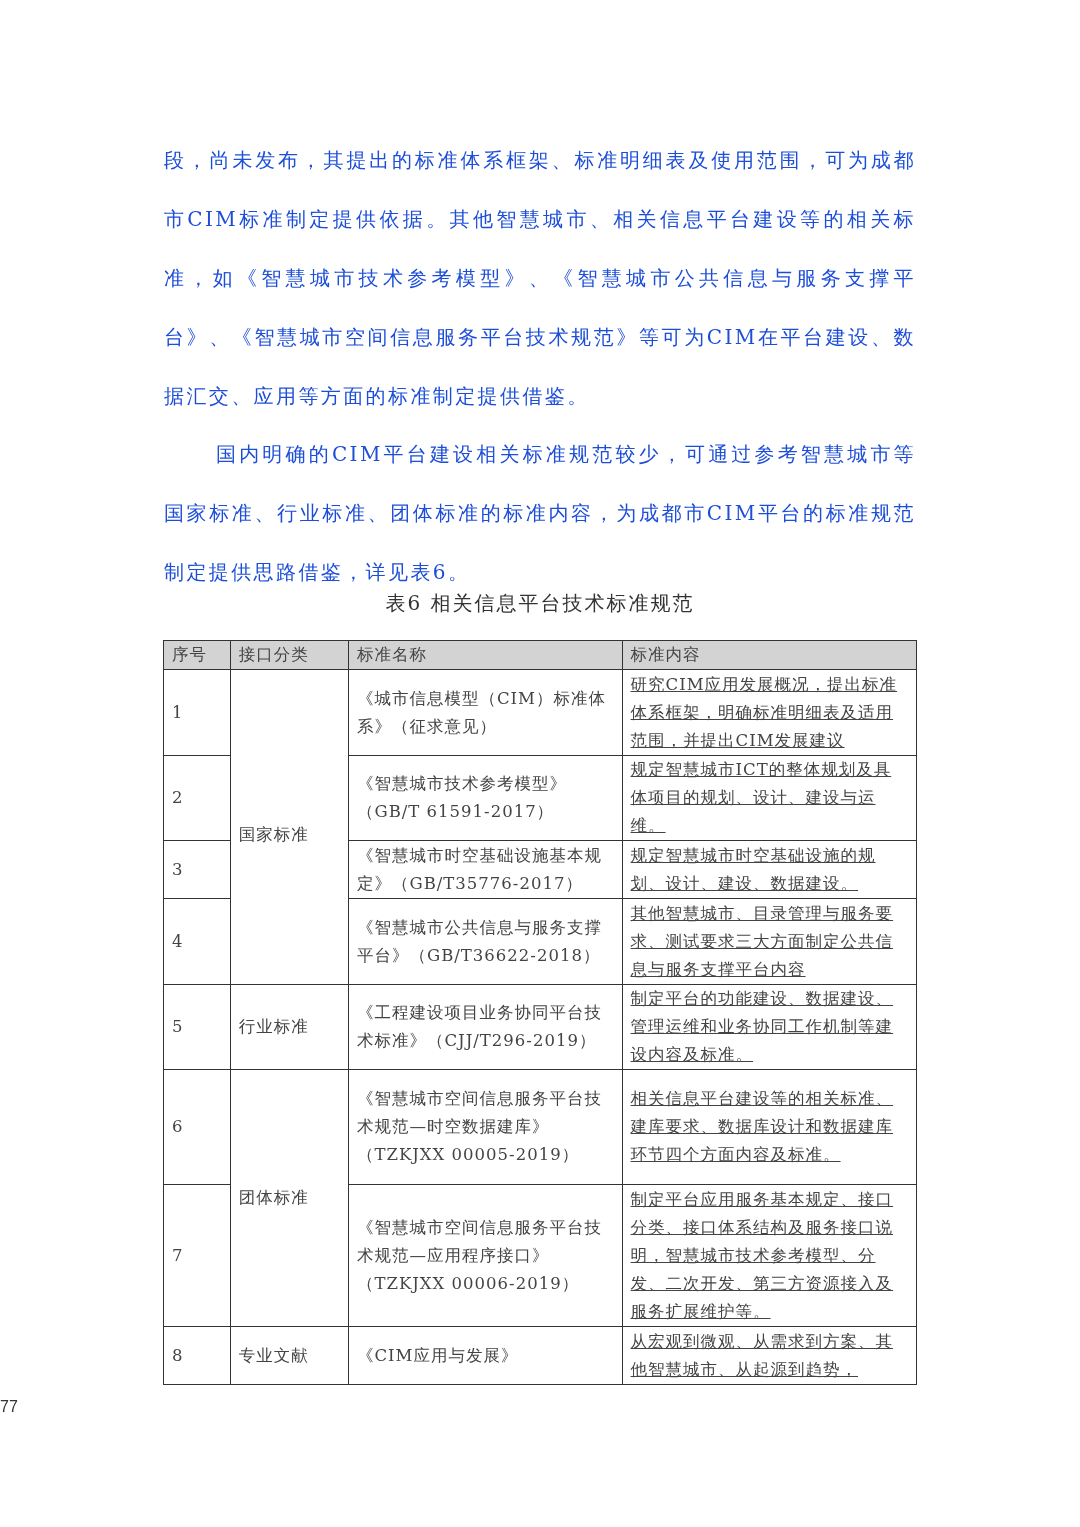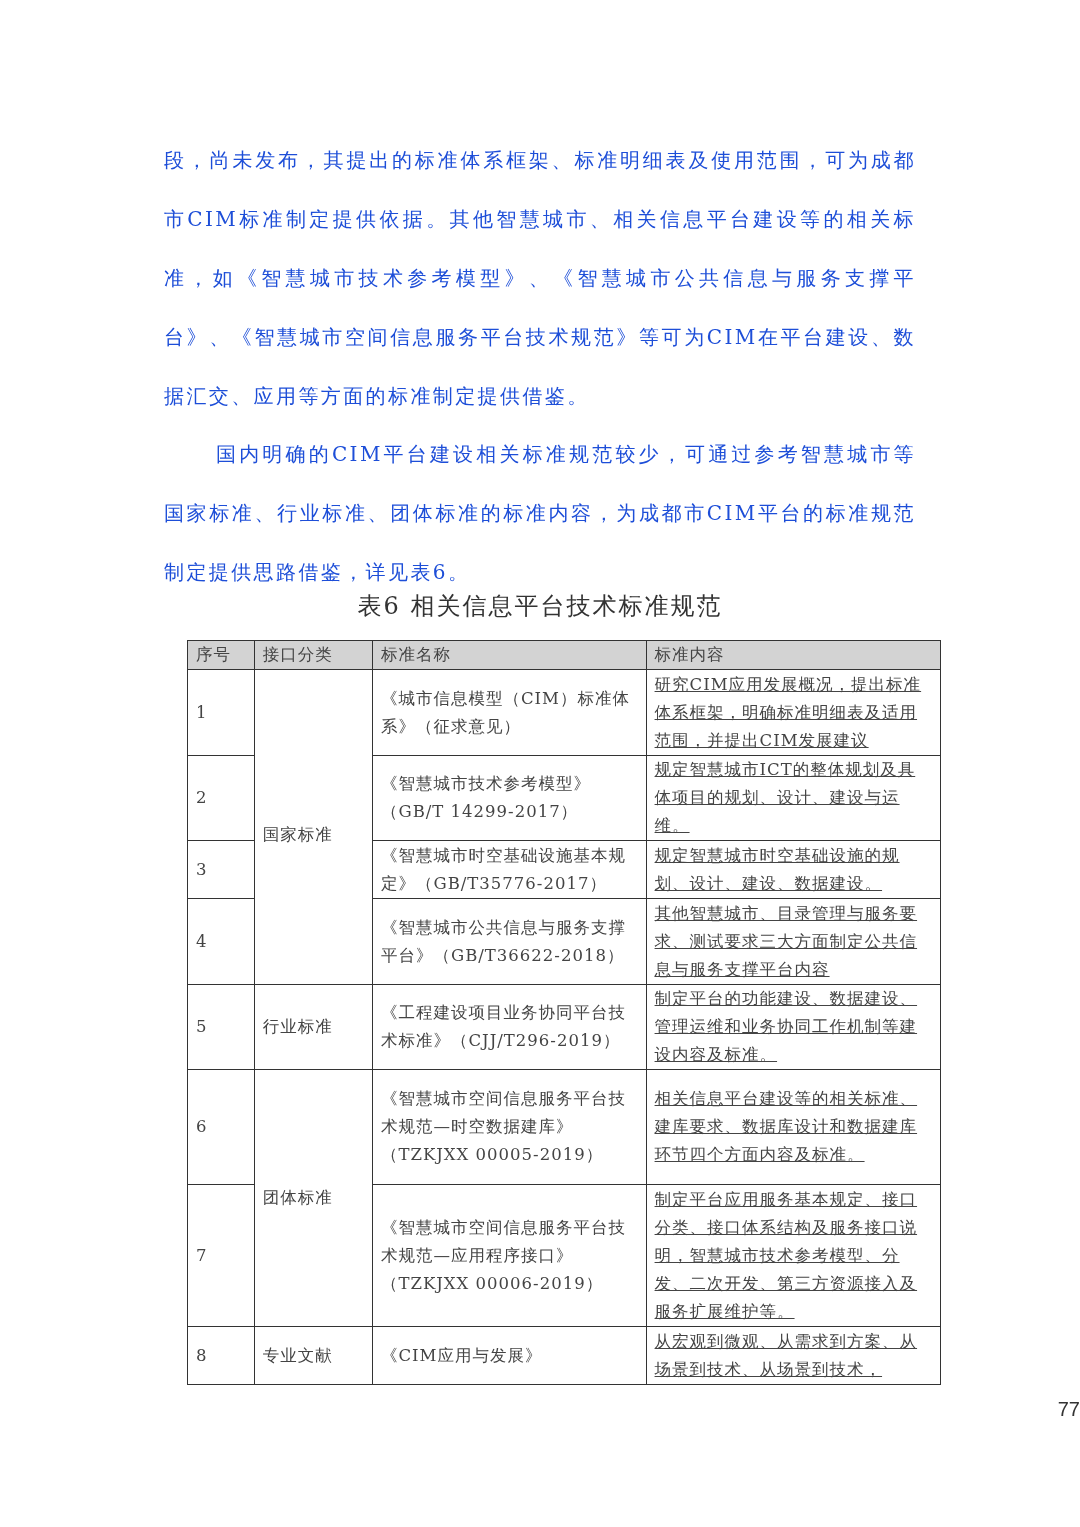--- a/index.html
+++ b/index.html
@@ -10,41 +10,41 @@
   }
   .para {
     position: absolute; left: 164px; width: 752px;
     font-size: 20px; line-height: 59px; letter-spacing: 2.4px;
     text-align: justify; color: #1d4ed8;
   }
   .para.p1 { top: 131px; }
   .para.p2 { top: 425px; text-indent: 52px; }
   .caption {
     position: absolute; top: 590px; left: 0; width: 1080px; text-align: center;
-    font-size: 24px; letter-spacing: 2px; color: #333;
+    font-size: 20px; letter-spacing: 2px; color: #333;
   }
   table.std {
     position: absolute; left: 163px; top: 640px; width: 754px;
     border-collapse: collapse; table-layout: fixed;
-    font-size: 16.5px; line-height: 28px; color: #444; margin-left: 24px;
+    font-size: 16.5px; line-height: 28px; color: #444;
   }
   table.std th, table.std td {
     border: 1.5px solid #333; padding: 0 8px; vertical-align: middle;
     text-align: left; font-weight: normal; letter-spacing: 1px;
   }
   table.std thead th { background: #d3d3d3; height: 27px; }
   .col-no { width: 61px; }
   .col-type { width: 108px; }
   .col-name { width: 250px; }
   .col-content { width: 269px; }
   td.content { line-height: 28px; padding-top: 1px; padding-bottom: 1px; text-decoration: underline; }
   td.type-cell { vertical-align: middle; }
   .page-num {
-    position: absolute; top: 1398px; left: 0; width: 1080px; text-align: right;
-    font-family: "Liberation Sans", sans-serif; font-size: 20px; color: #333;
+    position: absolute; top: 1398px; left: 0; width: 1080px; text-align: left;
+    font-family: "Liberation Sans", sans-serif; font-size: 16px; color: #333;
   }
 </style>
 </head>
 <body>
 
 <div class="para p1">段，尚未发布，其提出的标准体系框架、标准明细表及使用范围，可为成都市CIM标准制定提供依据。其他智慧城市、相关信息平台建设等的相关标准，如《智慧城市技术参考模型》、《智慧城市公共信息与服务支撑平台》、《智慧城市空间信息服务平台技术规范》等可为CIM在平台建设、数据汇交、应用等方面的标准制定提供借鉴。</div>
 <div class="para p2">国内明确的CIM平台建设相关标准规范较少，可通过参考智慧城市等国家标准、行业标准、团体标准的标准内容，为成都市CIM平台的标准规范制定提供思路借鉴，详见表6。</div>
 
 <div class="caption">表6 相关信息平台技术标准规范</div>
 
@@ -65,21 +65,21 @@
   </thead>
   <tbody>
     <tr style="height:86px">
       <td>1</td>
       <td class="type-cell" rowspan="4" style="padding-top:16px">国家标准</td>
       <td>《城市信息模型（CIM）标准体系》（征求意见）</td>
       <td class="content">研究CIM应用发展概况，提出标准体系框架，明确标准明细表及适用范围，并提出CIM发展建议</td>
     </tr>
     <tr style="height:85px">
       <td>2</td>
-      <td>《智慧城市技术参考模型》（GB/T 14299-2017）</td>
+      <td>《智慧城市技术参考模型》（GB/T 61591-2017）</td>
       <td class="content">规定智慧城市ICT的整体规划及具体项目的规划、设计、建设与运维。</td>
     </tr>
     <tr style="height:58px">
       <td>3</td>
       <td>《智慧城市时空基础设施基本规定》（GB/T35776-2017）</td>
       <td class="content">规定智慧城市时空基础设施的规划、设计、建设、数据建设。</td>
     </tr>
     <tr style="height:86px">
       <td>4</td>
       <td>《智慧城市公共信息与服务支撑平台》（GB/T36622-2018）</td>
@@ -99,18 +99,18 @@
     </tr>
     <tr style="height:142px">
       <td>7</td>
       <td>《智慧城市空间信息服务平台技术规范—应用程序接口》（TZKJXX 00006-2019）</td>
       <td class="content">制定平台应用服务基本规定、接口分类、接口体系结构及服务接口说明，智慧城市技术参考模型、分发、二次开发、第三方资源接入及服务扩展维护等。</td>
     </tr>
     <tr style="height:58px">
       <td>8</td>
       <td class="type-cell">专业文献</td>
       <td>《CIM应用与发展》</td>
-      <td class="content">从宏观到微观、从需求到方案、从场景到技术、从场景到技术，</td>
+      <td class="content">从宏观到微观、从需求到方案、其他智慧城市、从起源到趋势，</td>
     </tr>
   </tbody>
 </table>
 
 <div class="page-num">77</div>
 
 </body></html>

